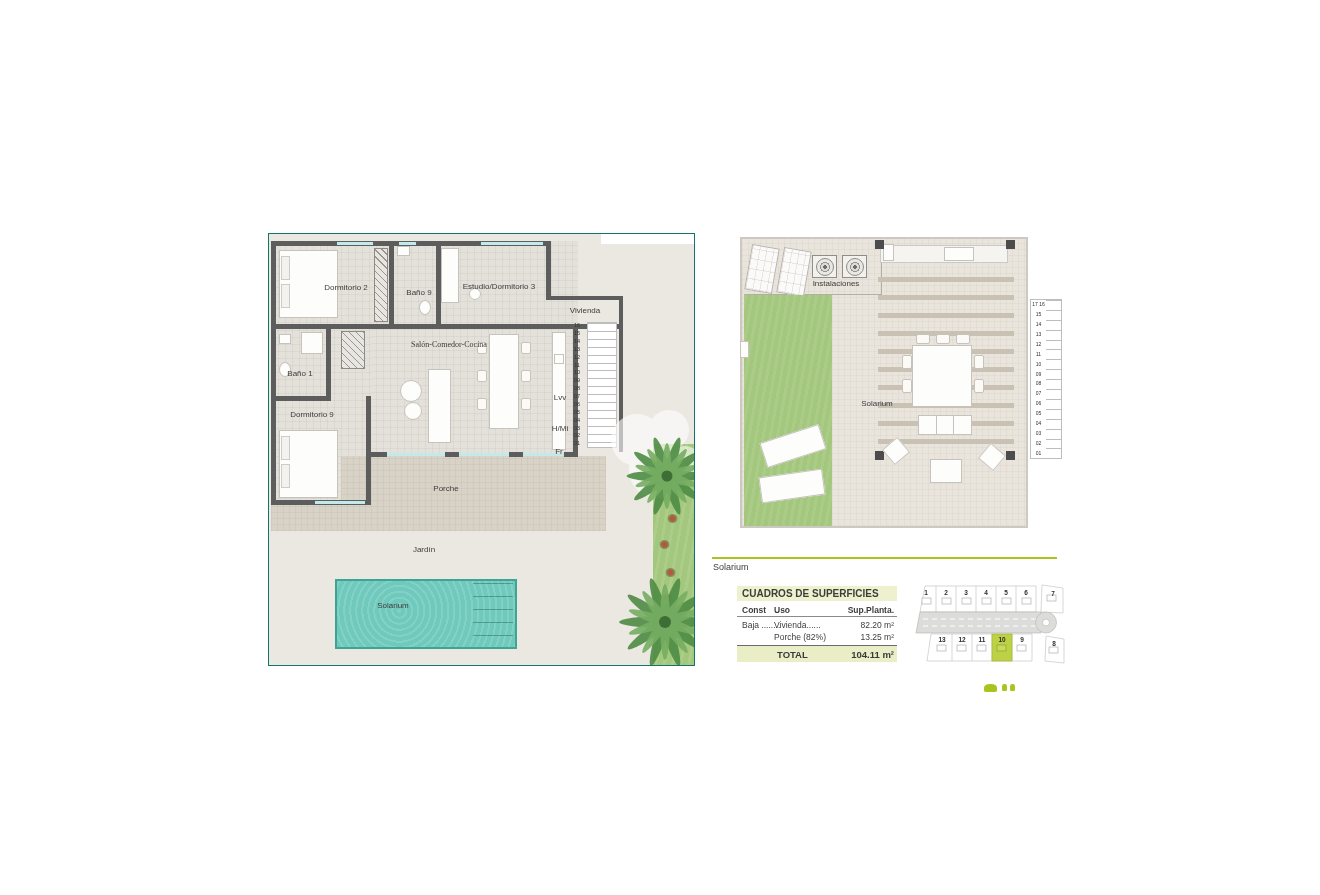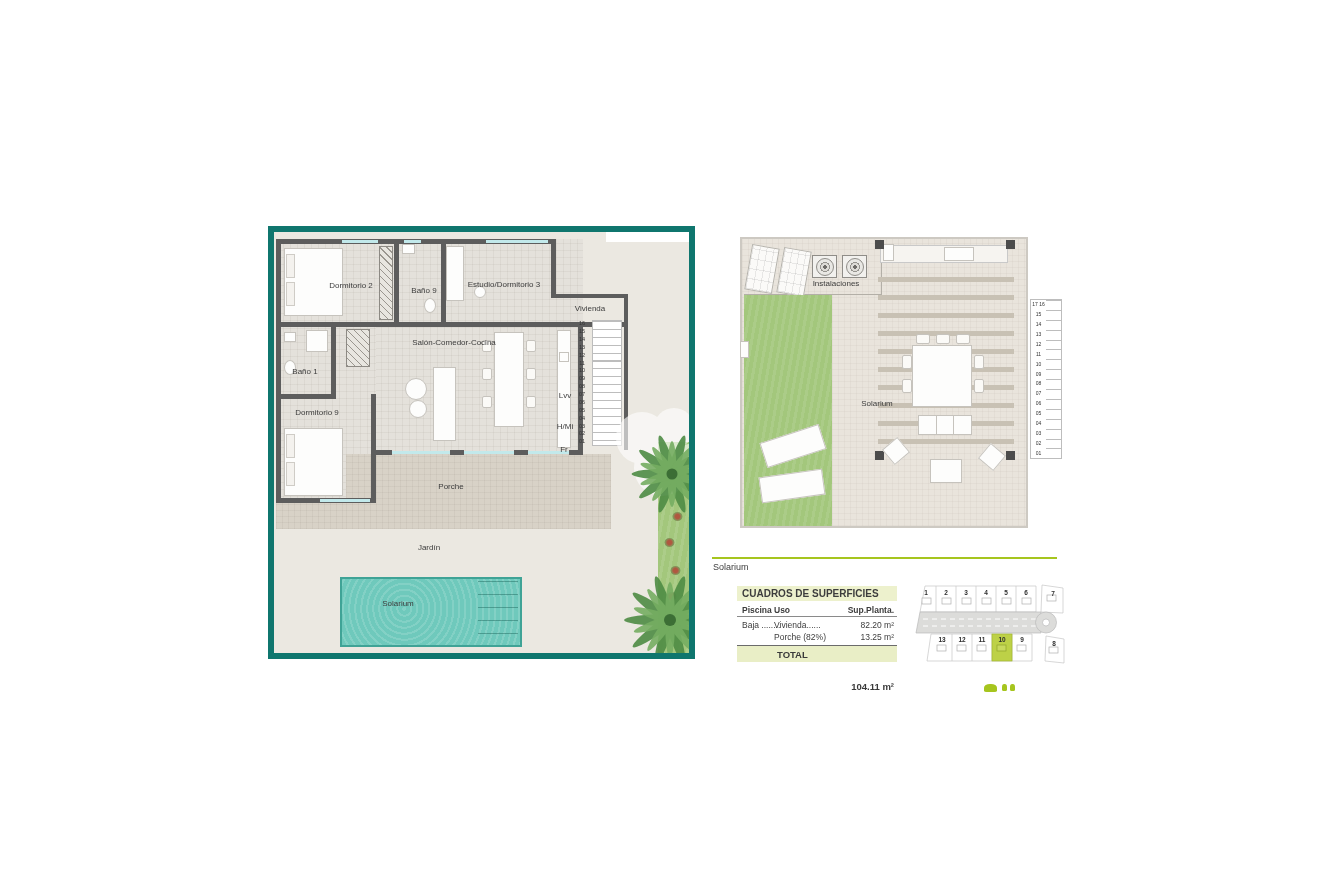--- a/index.html
+++ b/index.html
@@ -36,21 +36,21 @@
   .lane{stroke:#fff;stroke-width:1;stroke-dasharray:5 4;fill:none;}
   .tbl-txt{position:absolute;font-size:8.5px;color:#3c3c3c;white-space:nowrap;}
   .plotnum{position:absolute;font-size:6.5px;font-weight:bold;color:#2e2e2e;text-align:center;}
   .logofrag{position:absolute;background:var(--accent-green,#a6c51e);border-radius:45% 45% 20% 20%;}
 </style>
 </head>
 <body>
 
 <div id="canvas">
 
-  <div class="plan" style="left:268px;top:226px;width:427px;height:433px;background:var(--garden,#ebe8e1);border:6px solid #0f766e;box-sizing:border-box;text-align:right;">
+  <div class="plan" style="left:268px;top:233px;width:427px;height:433px;background:var(--garden,#ebe8e1);border:1px solid #0f766e;box-sizing:border-box;text-align:right;">
 
     <div class="abs" style="left:332px;top:0;width:95px;height:10px;background:#fff;"></div>
 
     <div class="abs gridfloor" style="left:2px;top:7px;width:307px;height:215px;"></div>
     <div class="abs gridfloor" style="left:2px;top:92px;width:100px;height:180px;"></div>
     <div class="abs" style="left:282px;top:62px;width:68px;height:156px;background:#efedе8;"></div>
 
     <div class="abs porch" style="left:72px;top:222px;width:265px;height:75px;"></div>
     <div class="abs porch" style="left:2px;top:271px;width:70px;height:26px;"></div>
 
@@ -181,21 +181,21 @@
         <ellipse rx="38" ry="5" transform="rotate(126)"></ellipse>
           <ellipse rx="38" ry="5" transform="rotate(162)"></ellipse>
       </g>
       <circle r="6" fill="#3c6e35"></circle>
     </svg>
 
     <span class="plabel" style="left:77px;top:53px;">Dormitorio 2</span>
     <span class="plabel" style="left:150px;top:58px;">Baño 9</span>
     <span class="plabel" style="left:230px;top:52px;">Estudio/Dormitorio 3</span>
     <span class="plabel" style="left:316px;top:76px;">Vivienda</span>
-    <span class="plabel" style="left:180px;top:110px;">Salón-Comedor-Cocina</span>
+    <span class="plabel" style="left:180px;top:110px;font-family:Liberation Serif, serif;">Salón-Comedor-Cocina</span>
     <span class="plabel" style="left:31px;top:139px;">Baño 1</span>
     <span class="plabel" style="left:43px;top:180px;">Dormitorio 9</span>
     <span class="plabel" style="left:291px;top:163px;">Lvv</span>
     <span class="plabel" style="left:291px;top:194px;">H/Mi</span>
     <span class="plabel" style="left:290px;top:217px;">Fr</span>
     <span class="plabel" style="left:177px;top:254px;">Porche</span>
     <span class="plabel" style="left:155px;top:315px;">Jardín</span>
     <span class="plabel" style="left:124px;top:371px;">Solarium</span>
   </div>
 
@@ -271,34 +271,34 @@
     <span class="plabel" style="left:137px;top:166px;">Solarium</span>
   </div>
 
   <div class="abs" style="left:712px;top:557px;width:345px;height:2px;background:var(--accent-green,#a6c51e);"></div>
   <span class="abs" style="left:713px;top:562px;font-size:9px;color:#3c3c3c;">Solarium</span>
 
   <div class="abs" style="left:737px;top:586px;width:160px;height:76px;">
     <div class="abs" style="left:0;top:0;width:160px;height:15px;background:var(--table-header-bg,#edf1cd);">
       <span class="abs" style="left:5px;top:2px;font-size:10px;font-weight:bold;color:#3d3d3d;white-space:nowrap;">CUADROS DE SUPERFICIES</span>
     </div>
-    <span class="tbl-txt" style="left:5px;top:19px;font-weight:bold;">Piscina</span>
+    <span class="tbl-txt" style="left:5px;top:19px;font-weight:bold;">Const</span>
     <span class="tbl-txt" style="left:37px;top:19px;font-weight:bold;">Uso</span>
     <span class="tbl-txt" style="right:3px;top:19px;font-weight:bold;">Sup.Planta.</span>
     <div class="abs" style="left:0;top:30px;width:160px;height:1px;background:#8a8a8a;"></div>
 
     <span class="tbl-txt" style="left:5px;top:34px;">Baja ........</span>
     <span class="tbl-txt" style="left:37px;top:34px;">Vivienda......</span>
     <span class="tbl-txt" style="right:3px;top:34px;">82.20 m²</span>
     <span class="tbl-txt" style="left:37px;top:46px;">Porche (82%)</span>
     <span class="tbl-txt" style="right:3px;top:46px;">13.25 m²</span>
 
     <div class="abs" style="left:0;top:59px;width:160px;height:17px;background:var(--table-total-bg,#e9eec6);border-top:1.5px solid #6b6b6b;box-sizing:border-box;">
       <span class="abs" style="left:40px;top:3px;font-size:9.5px;font-weight:bold;color:#3a3a3a;">TOTAL</span>
-      <span class="abs" style="right:3px;top:3px;font-size:9.5px;font-weight:bold;color:#3a3a3a;margin-top:32px;">104.11 m²</span>
+      <span class="abs" style="right:3px;top:3px;font-size:9.5px;font-weight:bold;color:#3a3a3a;">104.11 m²</span>
     </div>
   </div>
 
   <div class="abs" style="left:915px;top:583px;width:150px;height:82px;">
     <svg width="150" height="82" viewBox="0 0 150 82" style="position:absolute;left:0;top:0;">
       <g stroke="#c6c6c6" stroke-width="0.7" fill="#fff">
         <path d="M10,3 L121,3 L121,29 L5,29 Z"></path>
         <line x1="21" y1="3" x2="21" y2="29"></line>
           <line x1="41" y1="3" x2="41" y2="29"></line>
         <line x1="61" y1="3" x2="61" y2="29"></line>

